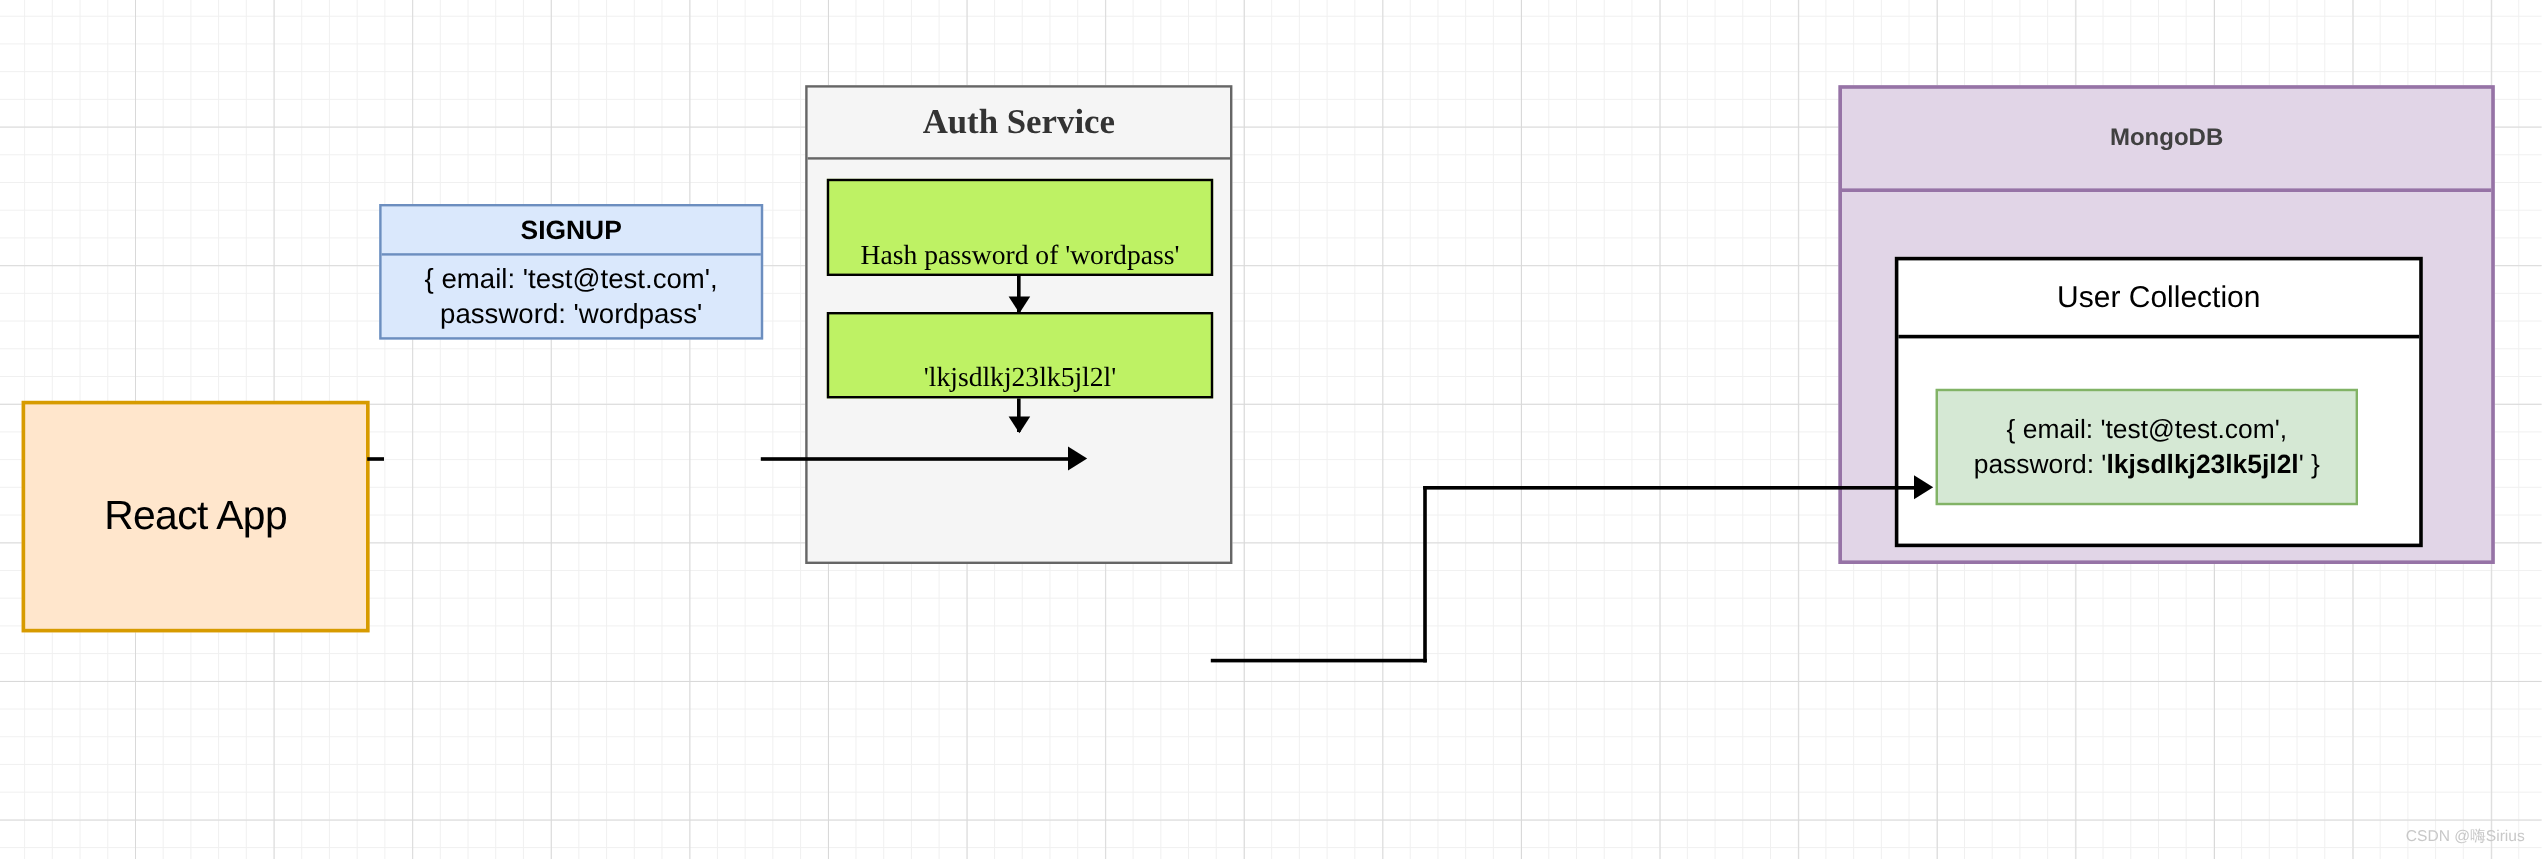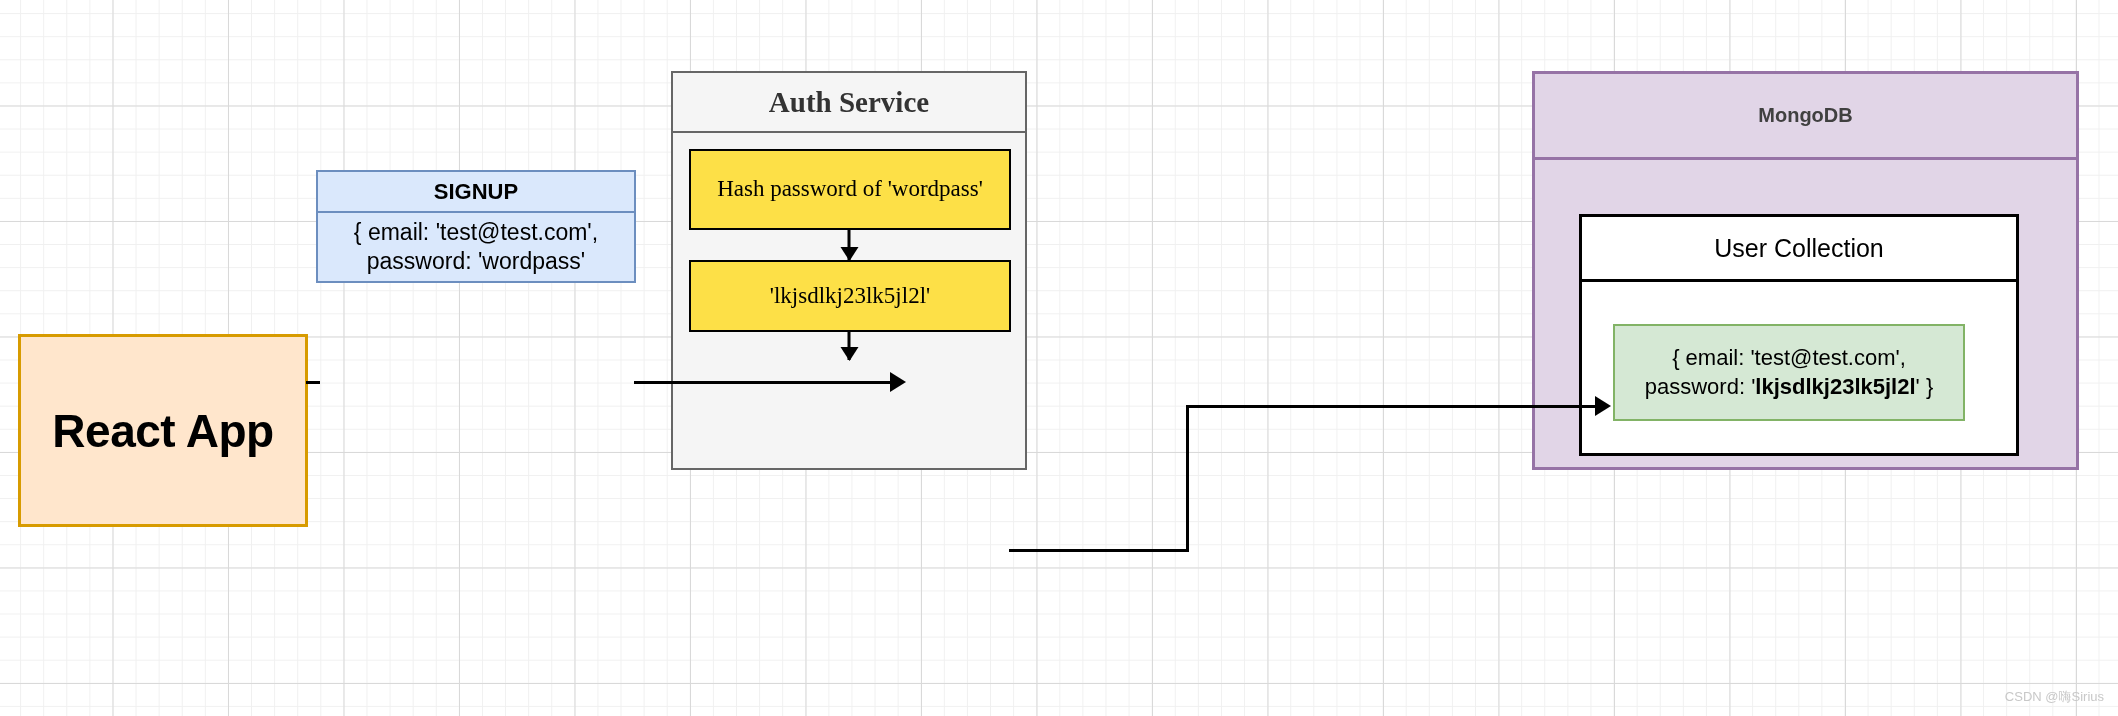--- a/index.html
+++ b/index.html
@@ -36,21 +36,21 @@
 
   
   #react-app {
     left: 18px; top: 334px;
     width: 290px; height: 193px;
     background: #ffe6cc;
     border: 3px solid #d79b00;
     display: flex; align-items: center; justify-content: center;
   }
   #react-app .lbl {
-    font-size: 46px; font-weight: bold; color: #000;
+    font-size: 34px; font-weight: normal; color: #000;
     letter-spacing: -0.5px;
   }
 
   
   #signup {
     left: 316px; top: 170px;
     width: 320px; height: 113px;
     background: #dae8fc;
     border: 2px solid #6c8ebf;
     display: flex; flex-direction: column; justify-content: space-between;
@@ -83,23 +83,23 @@
     display: flex; align-items: center; justify-content: center;
     font-size: 29px; font-weight: bold; color: #333333;
   }
   #auth-service .inner {
     position: relative;
     flex: 1;
   }
   .auth-step {
     position: absolute;
     left: 16px; width: 322px;
-    background: #fde047;
+    background: #bef264;
     border: 2px solid #000000;
-    display: flex; align-items: center; justify-content: center;
+    display: flex; align-items: flex-end; justify-content: center;
     text-align: center;
     font-size: 23px; line-height: 1.26; color: #000;
     padding: 0 8px;
   }
   #auth-step-1 { top: 16px;  height: 81px; }
   #auth-step-2 { top: 127px; height: 72px; }
   #auth-step-3 { top: 227px; height: 98px; }
 
   
   .v-arrow {

